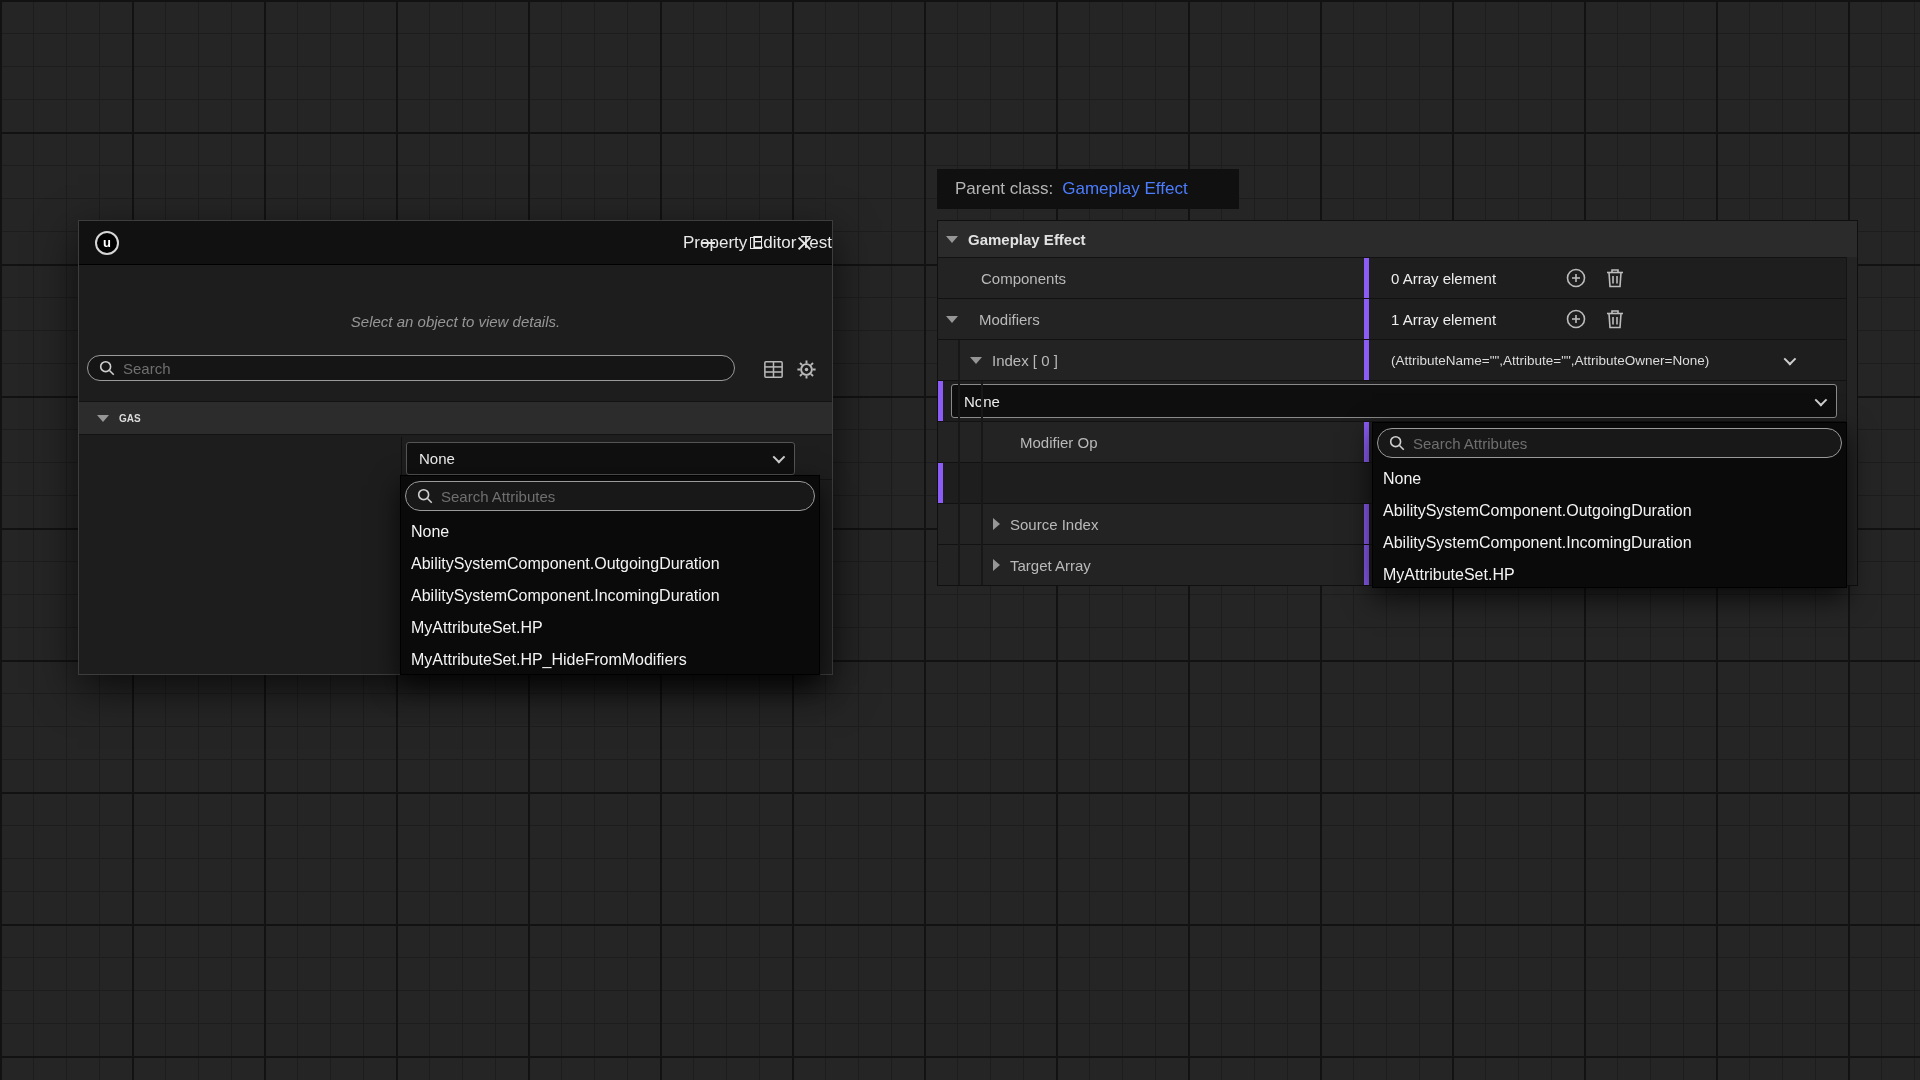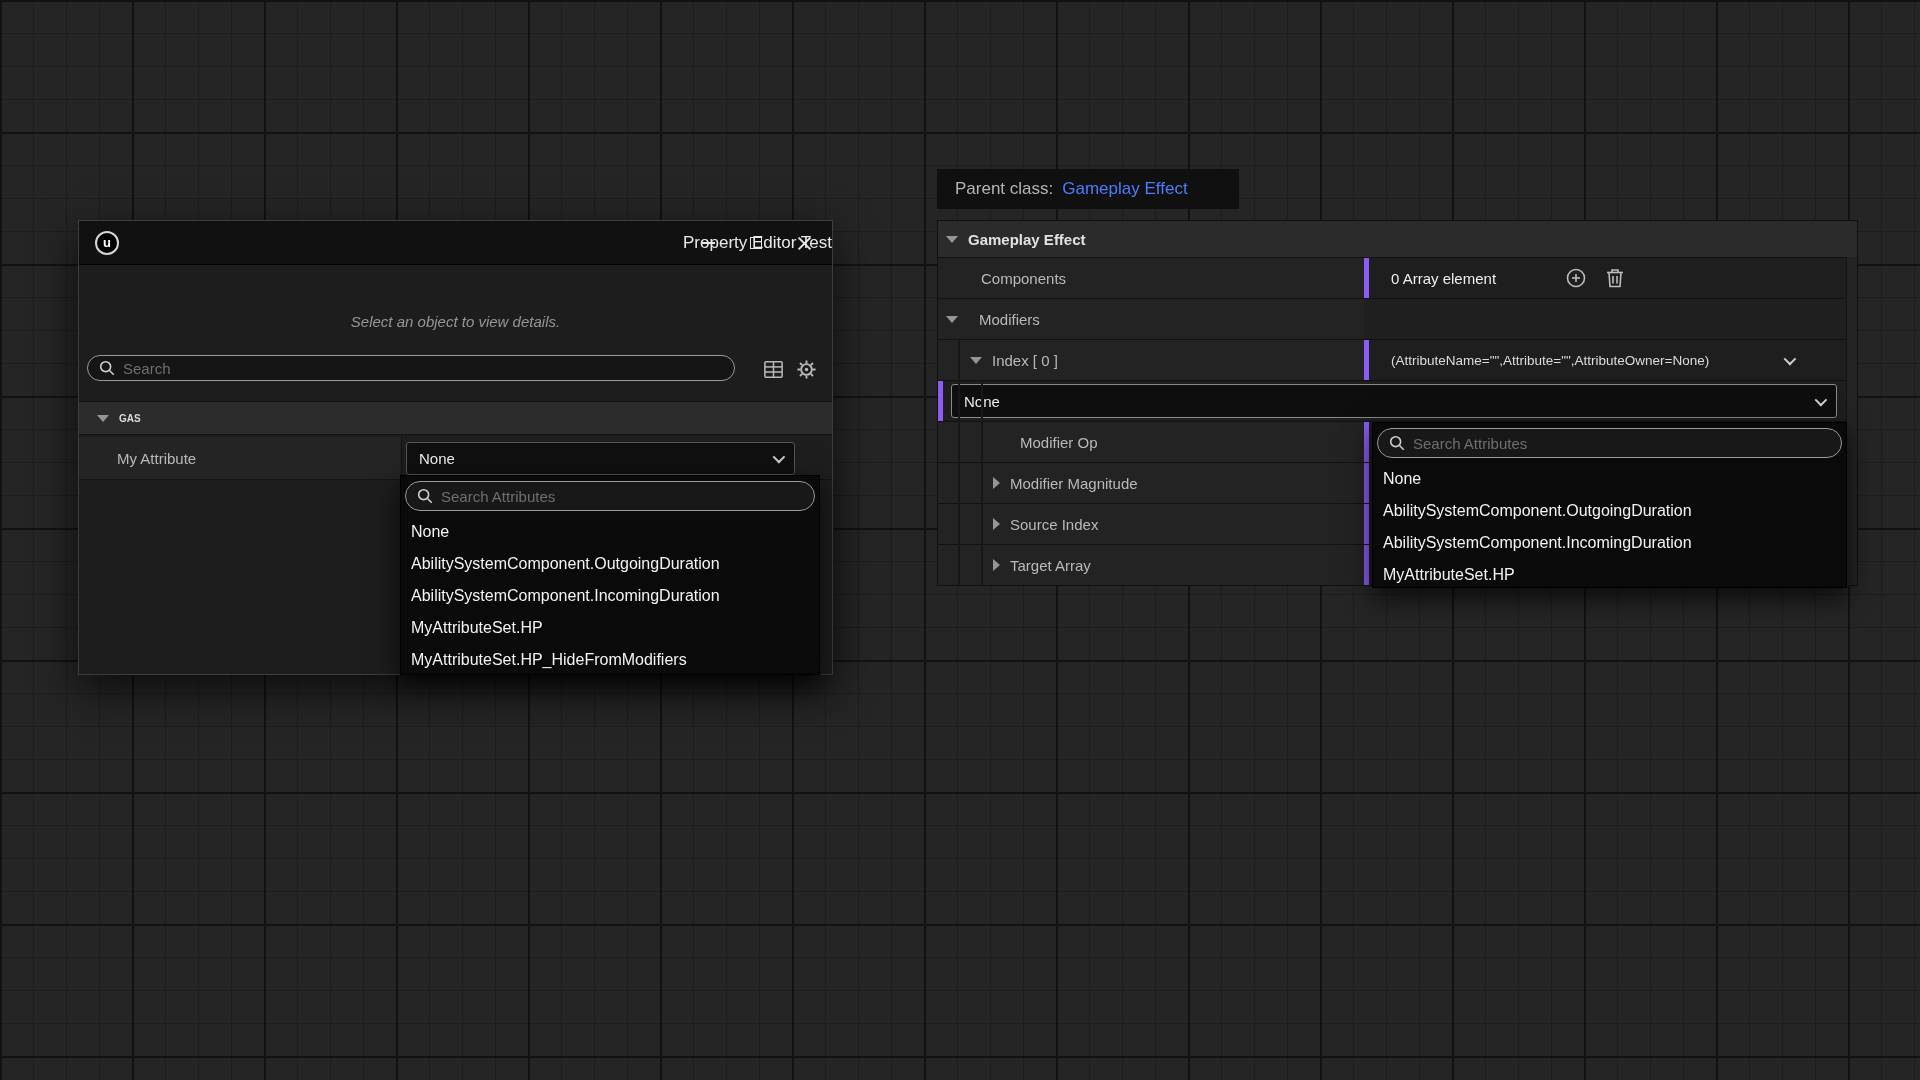--- a/index.html
+++ b/index.html
@@ -133,20 +133,41 @@
           </span>
         </span>
       </div>
     </div>
 
     <div class="d-row">
       <div class="cell-name n-car">
         <span class="tri-d caret"></span>
         <span>Modifiers</span>
       </div>
+      <div class="cell-val">
+        <span>1 Array element</span>
+        <span class="rowicons">
+          <span>
+            <svg width="22" height="22" viewBox="0 0 22 22" fill="none" stroke="#bcbcbc" stroke-width="1.6">
+                <circle cx="11" cy="11" r="8.5"></circle>
+                <line x1="11" y1="7" x2="11" y2="15"></line>
+                <line x1="7" y1="11" x2="15" y2="11"></line>
+              </svg>
+          </span>
+          <span>
+            <svg width="20" height="22" viewBox="0 0 20 22" fill="none" stroke="#bcbcbc" stroke-width="1.6">
+                <path d="M2 5.5h16"></path>
+                <path d="M7 5.5V3h6v2.5"></path>
+                <path d="M4 5.5l1 14h10l1-14"></path>
+                <line x1="8" y1="9" x2="8" y2="16.5"></line>
+                <line x1="12" y1="9" x2="12" y2="16.5"></line>
+              </svg>
+          </span>
+        </span>
+      </div>
     </div>
 
     <div class="d-row">
       <div class="cell-name n-idx">
         <span class="tri-d caret"></span>
         <span>Index [ 0 ]</span>
       </div>
       <div class="cell-val">
         <span class="idx-val">(AttributeName="",Attribute="",AttributeOwner=None)</span>
         <span class="chev idx-chev"></span>
@@ -163,24 +184,20 @@
     </div>
 
     <div class="d-row">
       <div class="cell-name n-leaf">
         <span>Modifier Op</span>
       </div>
       <div class="cell-val"></div>
     </div>
 
     <div class="d-row">
-      <div class="cell-name n-arw">
-        <span class="tri-r caret"></span>
-        <span>Modifier Magnitude</span>
-      </div>
       <div class="cell-val"></div>
     </div>
 
     <div class="d-row">
       <div class="cell-name n-arw">
         <span class="tri-r caret"></span>
         <span>Source Index</span>
       </div>
       <div class="cell-val"></div>
     </div>
@@ -266,23 +283,20 @@
           </svg>
       </span>
     </div>
 
     <div class="gas-row">
       <span class="tri-d"></span>
       <span class="lbl">GAS</span>
     </div>
 
     <div class="prop-row">
-      <div class="prop-name">
-        <span>My Attribute</span>
-      </div>
       <div class="prop-val">
         <div class="combo w-combo">
           <span>None</span>
           <span class="chev"></span>
         </div>
       </div>
     </div>
   </div>
 
   <div class="dd dd-left">

